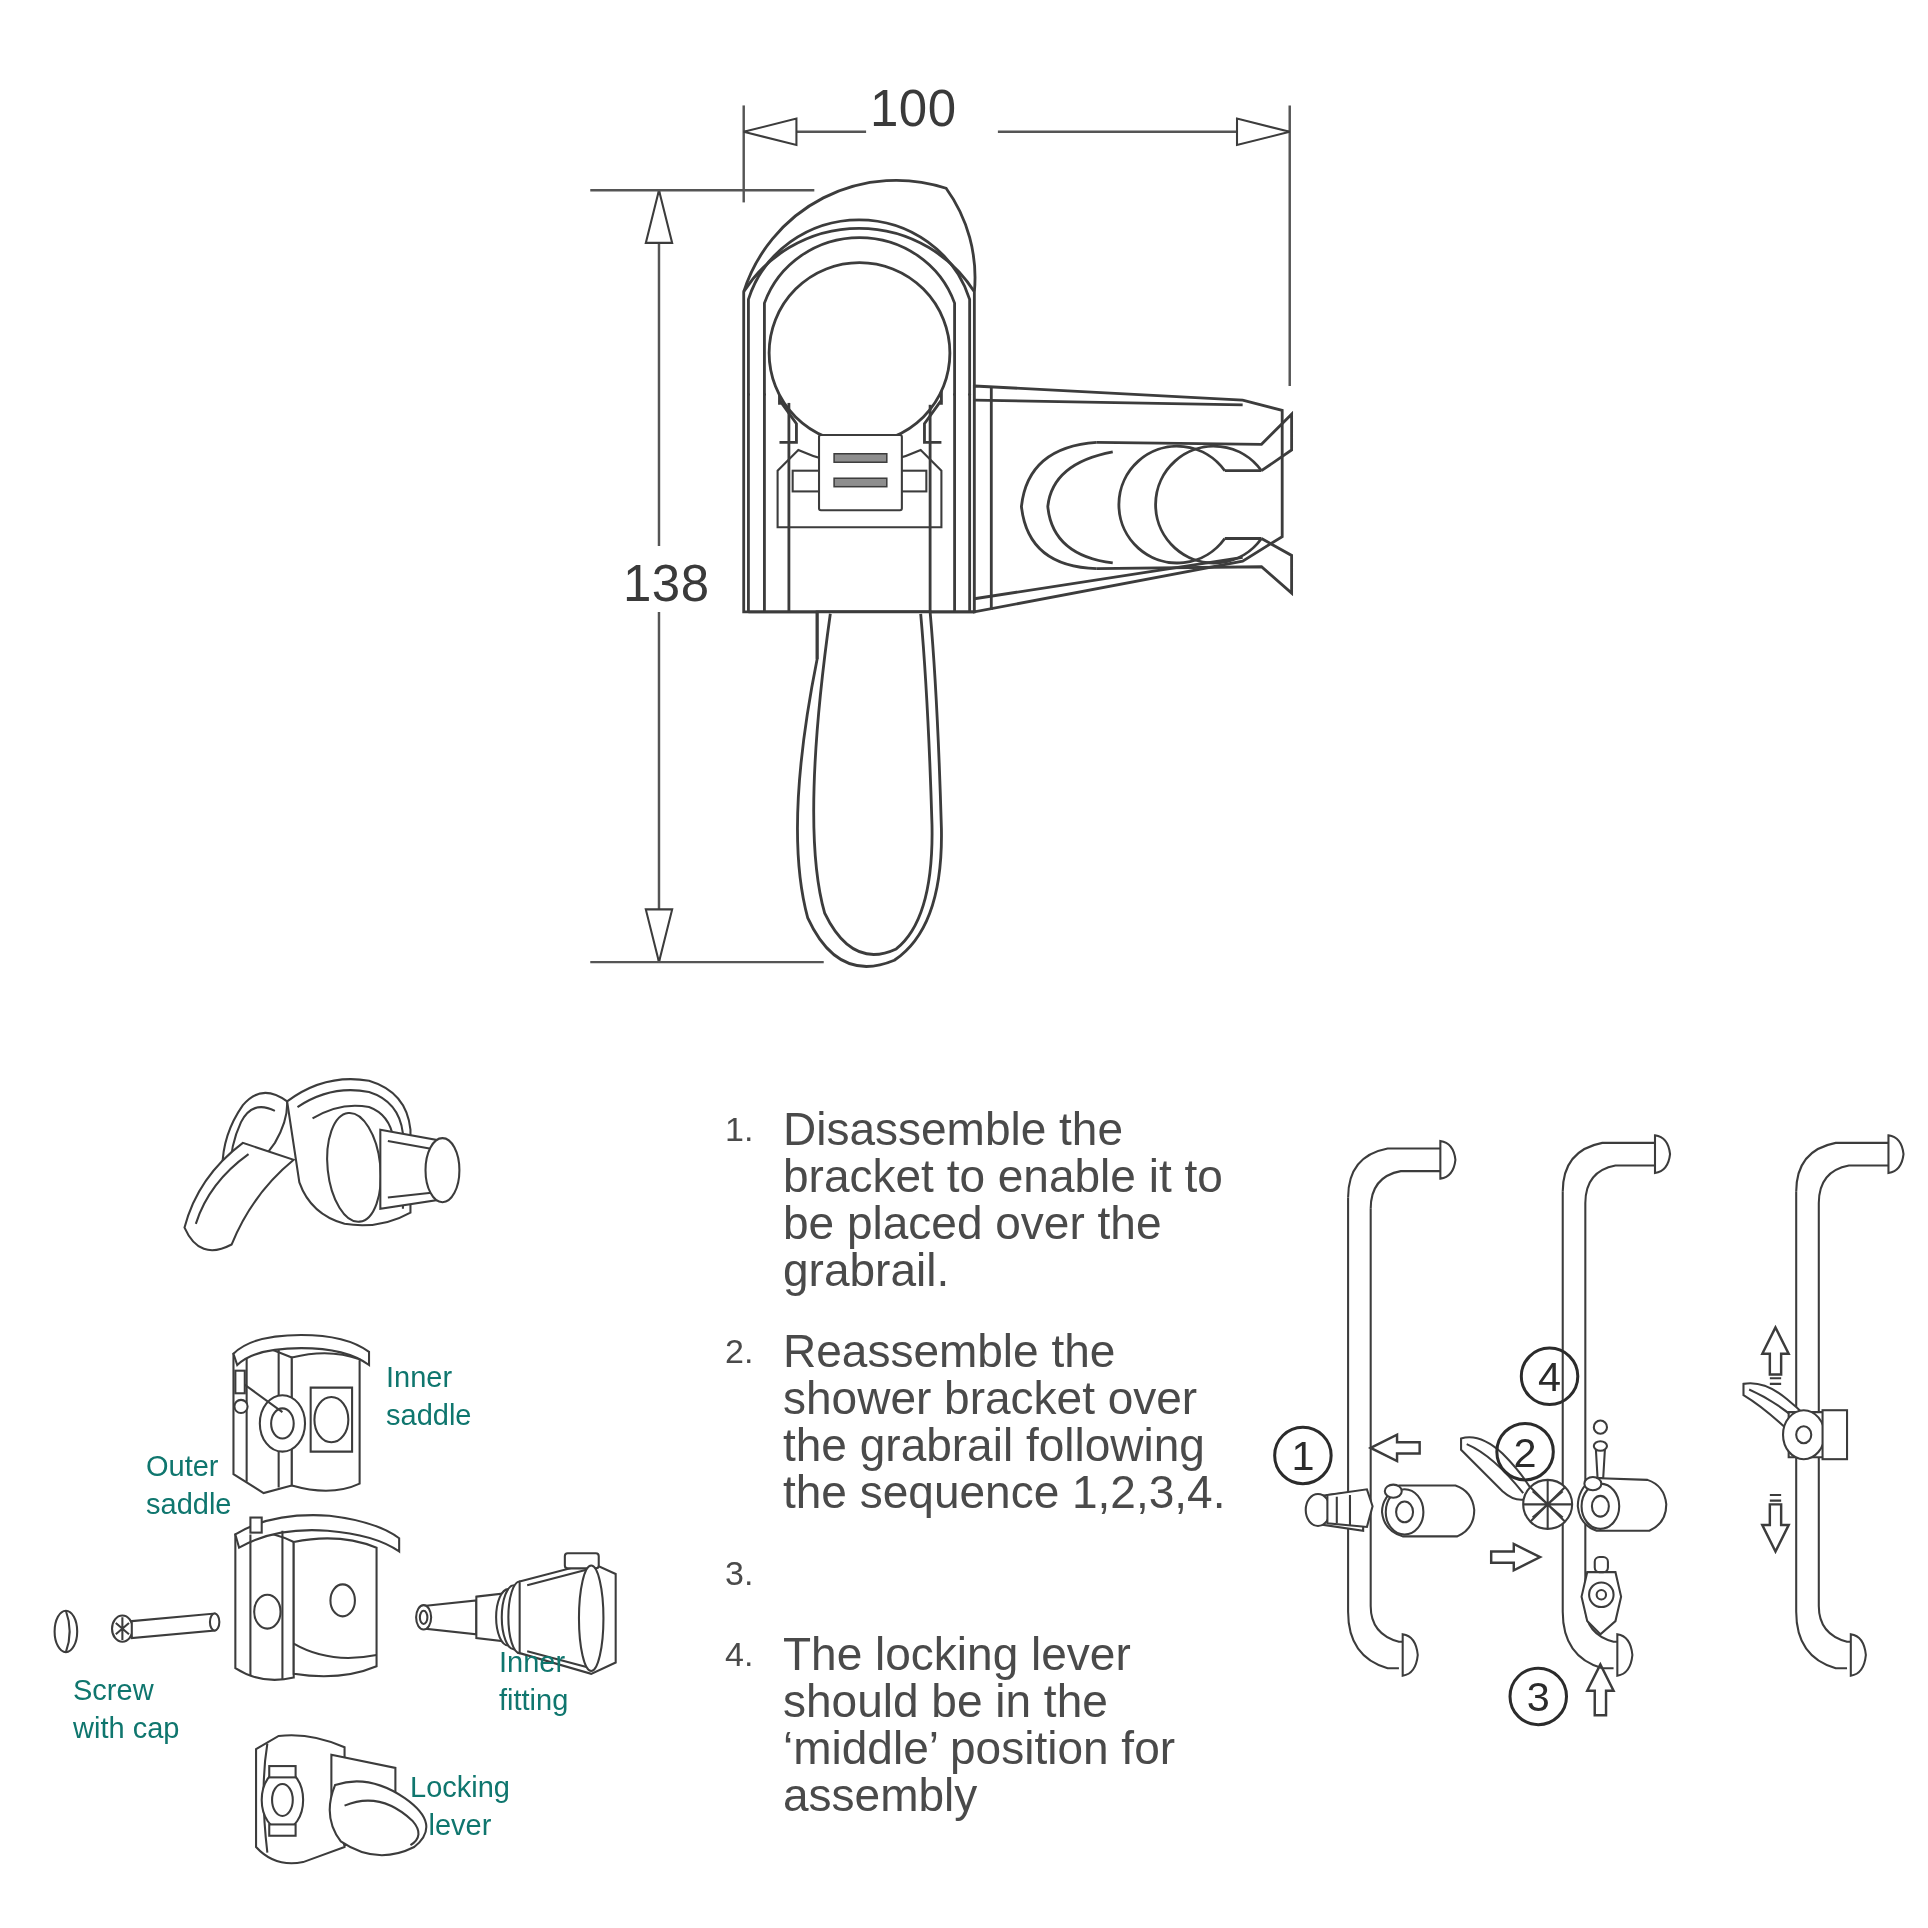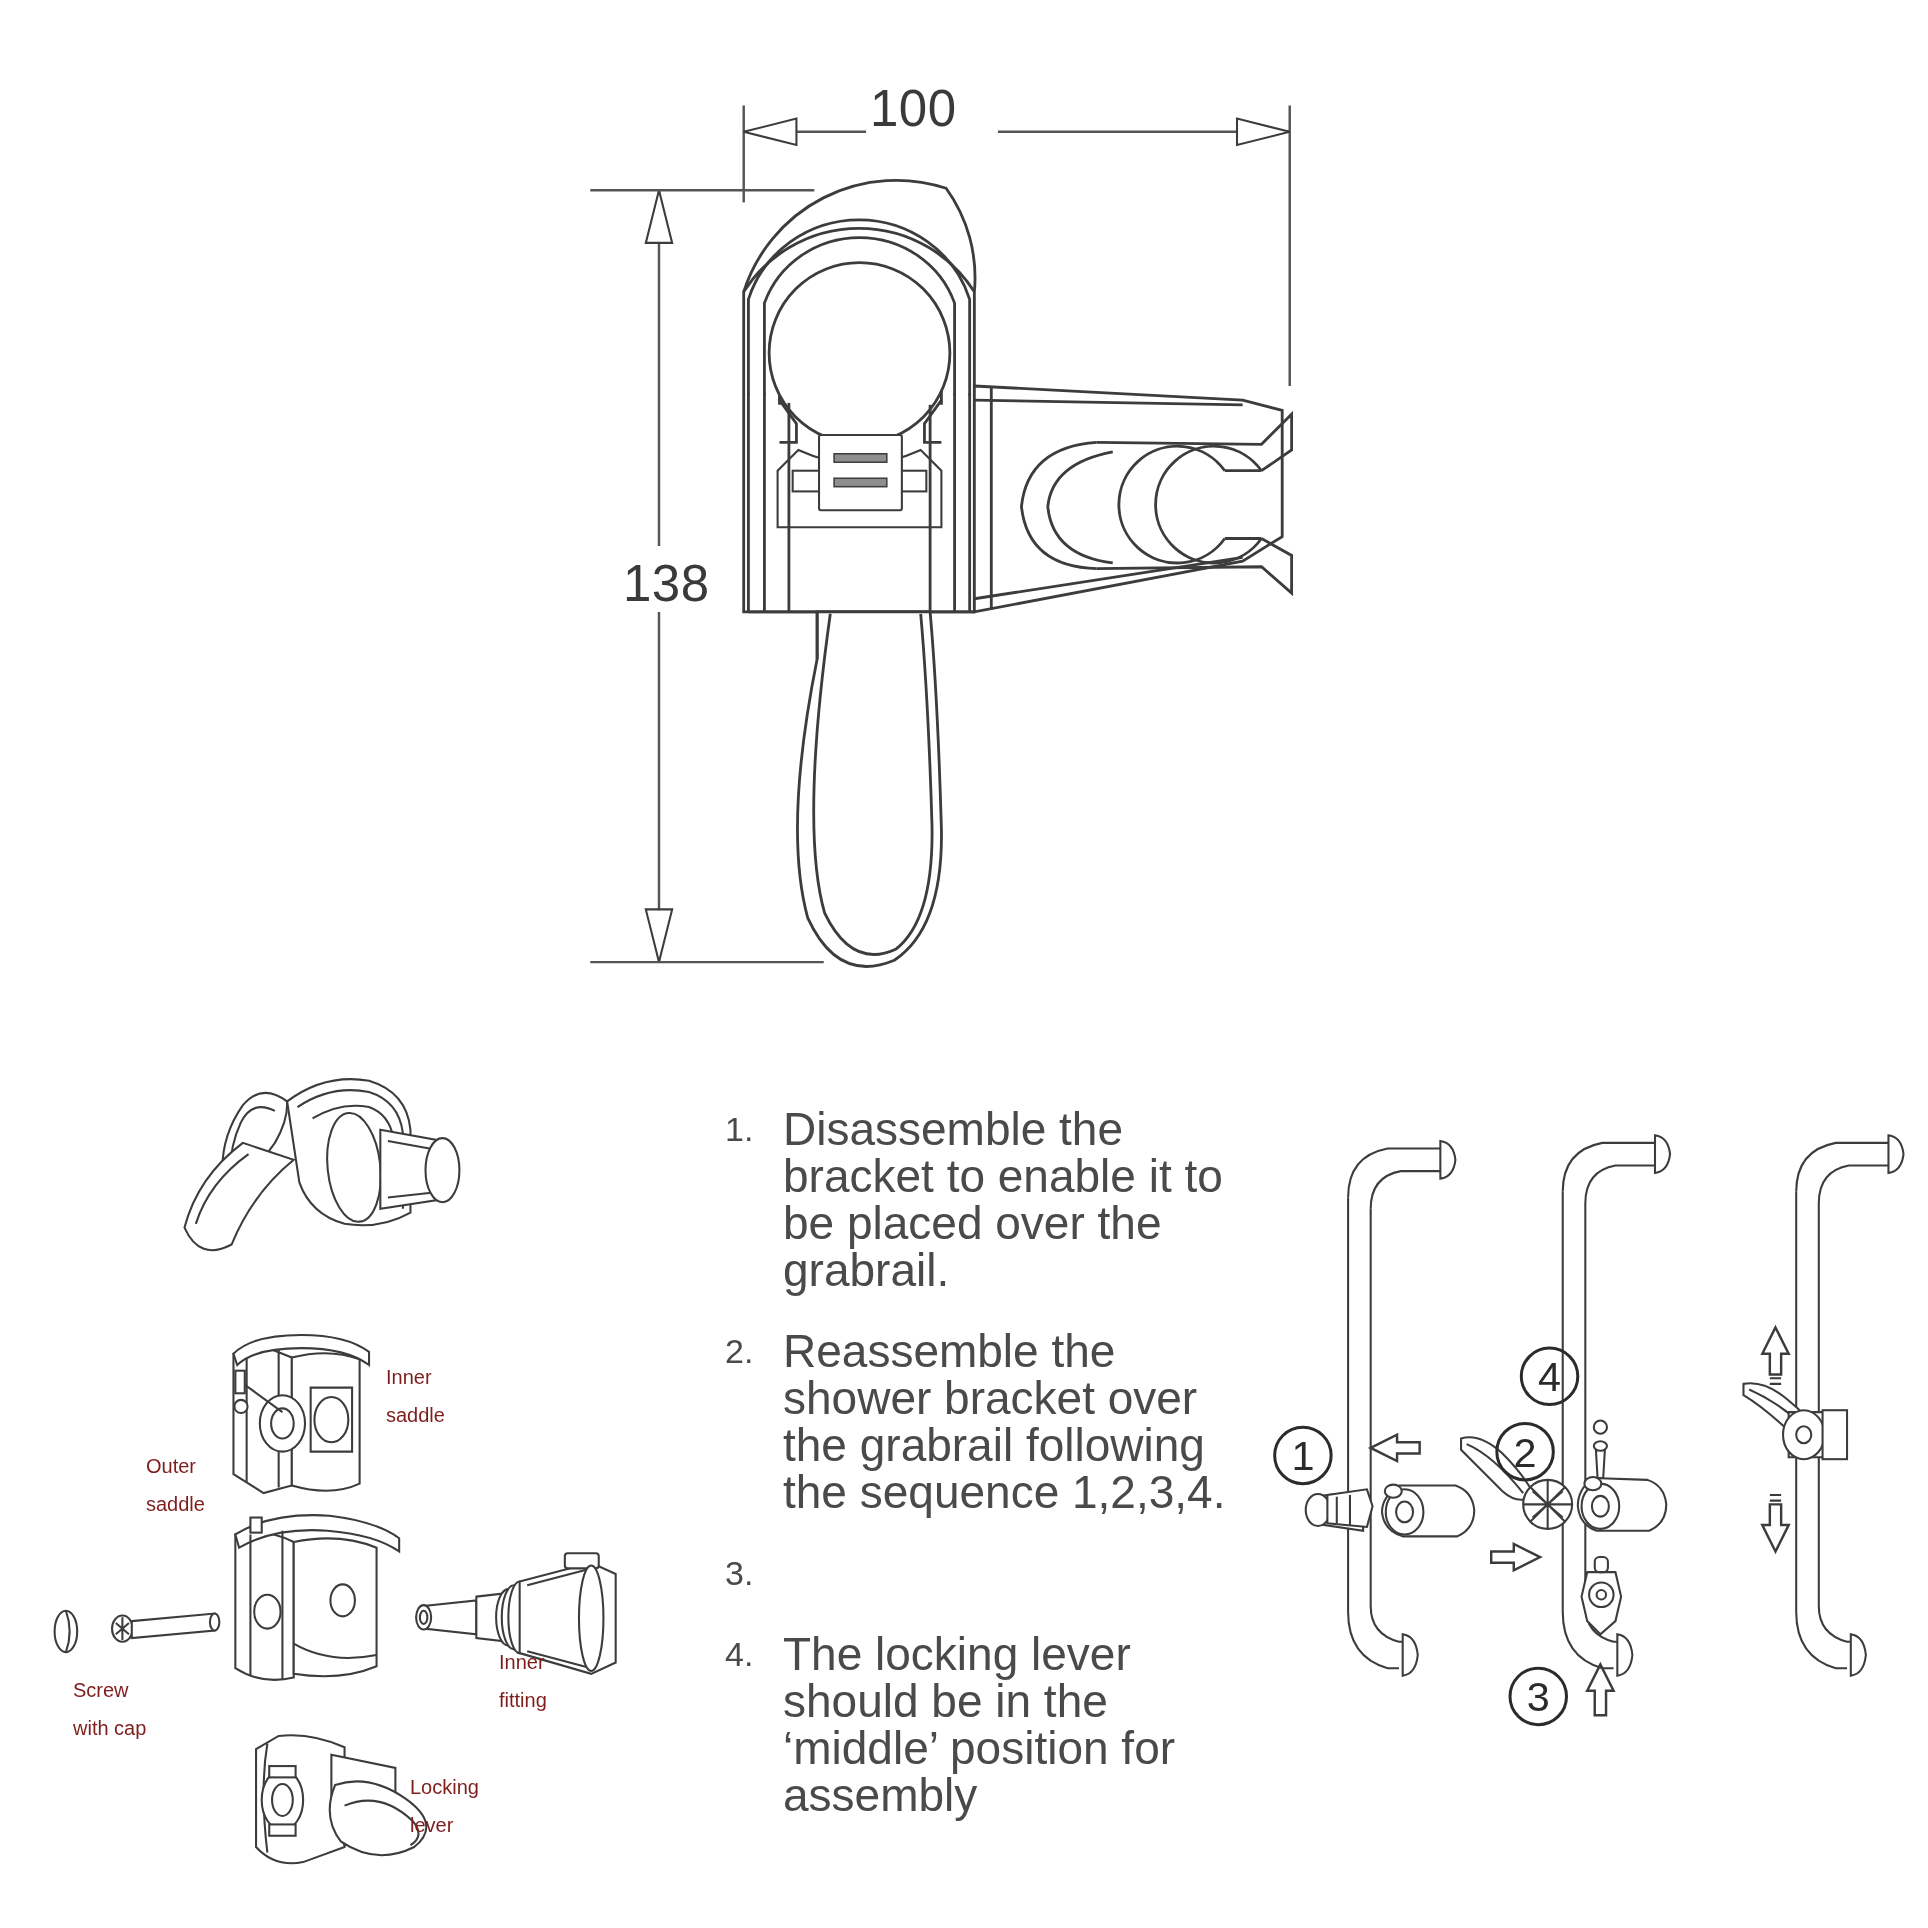--- a/index.html
+++ b/index.html
@@ -7,27 +7,27 @@
        font-family:"Liberation Sans",sans-serif;color:#4a4a4a;}
 
   .stage{position:absolute;inset:0;}
 
   .dim-label{position:absolute;font-size:51px;color:#3a3a3a;letter-spacing:0.5px;
              font-family:"Liberation Sans",sans-serif;}
 
   #dim-100{left:870px;top:79px;}
   #dim-138{left:623px;top:554px;}
 
-  .part-label{position:absolute;font-size:20px;line-height:38px;color:#7f1d1d;
+  .part-label{position:absolute;font-size:29px;line-height:38px;color:#0f766e;
               font-family:"Liberation Sans",sans-serif;white-space:pre-line;}
   #lbl-inner{left:386px;top:1358px;}
   #lbl-outer{left:146px;top:1447px;text-align:left;width:113px;}
   #lbl-screw{left:73px;top:1671px;}
   #lbl-hose{left:499px;top:1643px;}
-  #lbl-lock{left:410px;top:1768px;}
+  #lbl-lock{left:410px;top:1768px;text-align:center;}
 
   .instructions{position:absolute;left:725px;top:1106px;width:527px;}
   .ins-row{display:flex;margin-bottom:34px;}
   .ins-num{width:58px;flex:0 0 58px;font-size:34px;line-height:47px;color:#4a4a4a;}
   .ins-text{font-size:46px;line-height:47px;color:#4a4a4a;}
 
   svg{position:absolute;left:0;top:0;width:1928px;height:1928px;
       pointer-events:none;}
   .ln{fill:none;stroke:#3c3c3c;stroke-width:3;}
   .ln2{fill:none;stroke:#3c3c3c;stroke-width:2.2;}

